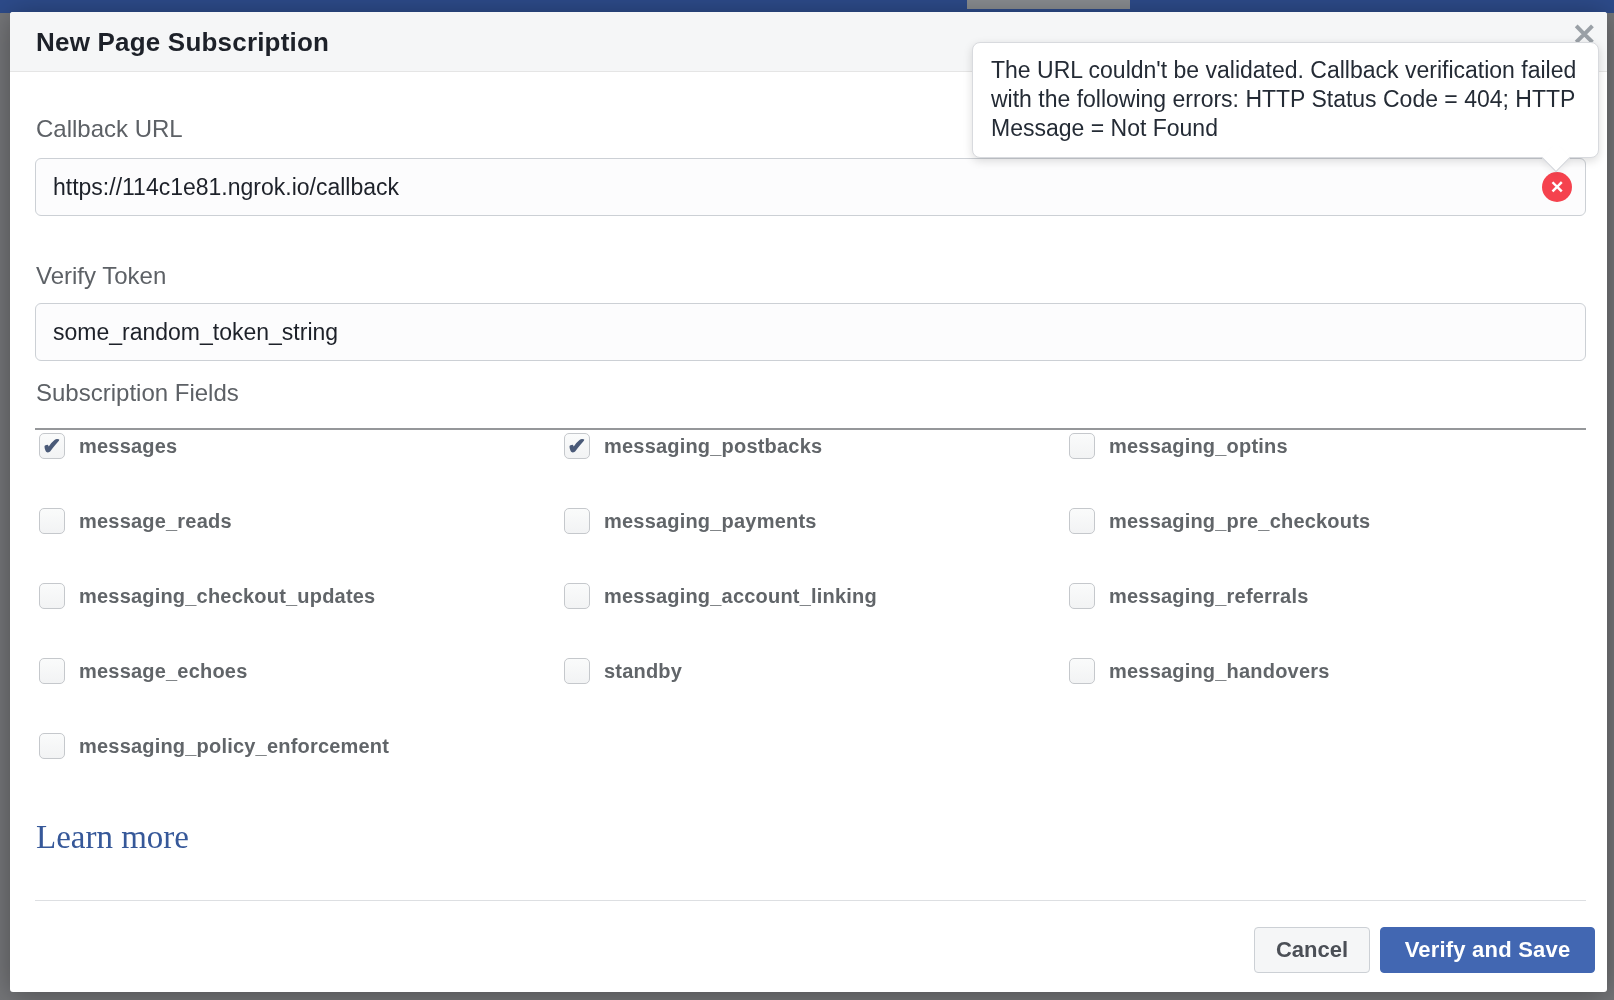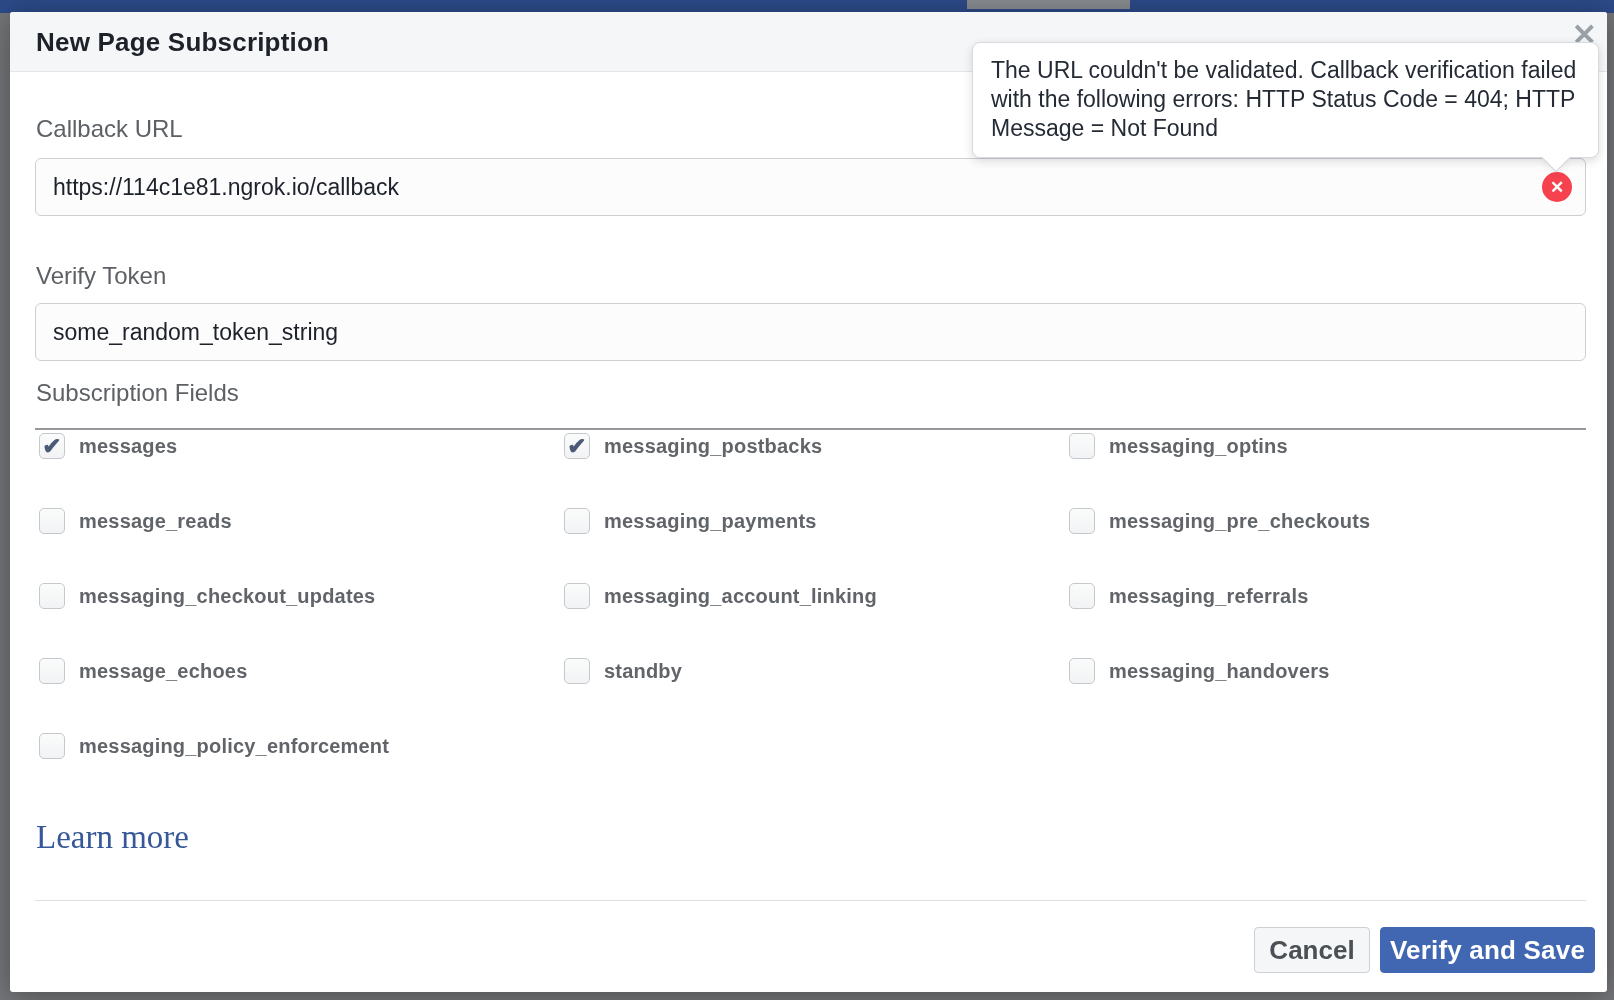--- a/index.html
+++ b/index.html
@@ -115,21 +115,21 @@
   .divider-light {
     position:absolute; left:25px; top:888px; width:1551px; height:0;
     border-top:1px solid #dddfe2;
   }
   .footer-buttons {
     position:absolute; right:12px; top:915px; height:46px;
     display:flex; gap:10px;
   }
   .btn {
     height:46px; border-radius:4px; font-family:"Liberation Sans", sans-serif;
-    font-size:26px; font-weight:bold; cursor:pointer;
+    font-size:22px; font-weight:bold; cursor:pointer;
     display:flex; align-items:center; justify-content:center;
   }
   .btn-cancel {
     width:116px; background:#f5f6f7; border:1px solid #ccd0d5; color:#4b4f56;
   }
   .btn-primary {
     width:215px; background:#4267b2; border:1px solid #4267b2; color:#ffffff;
     letter-spacing:.2px;
   }
 </style>

